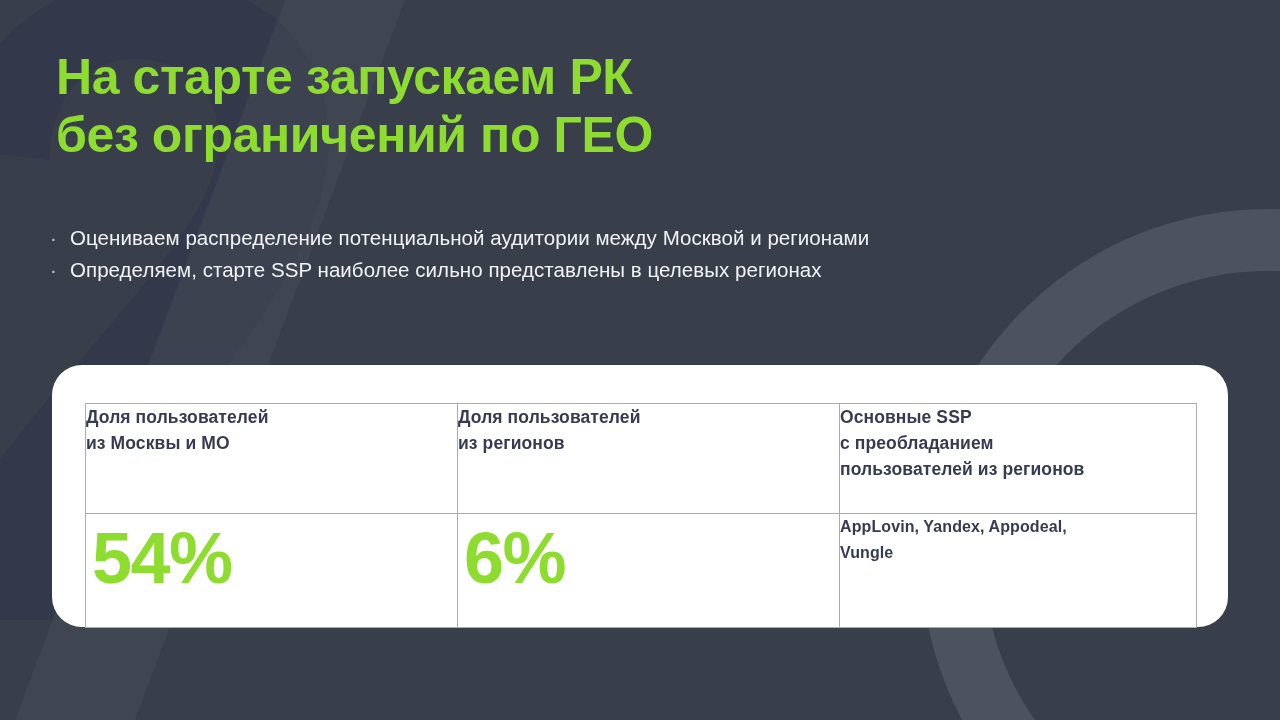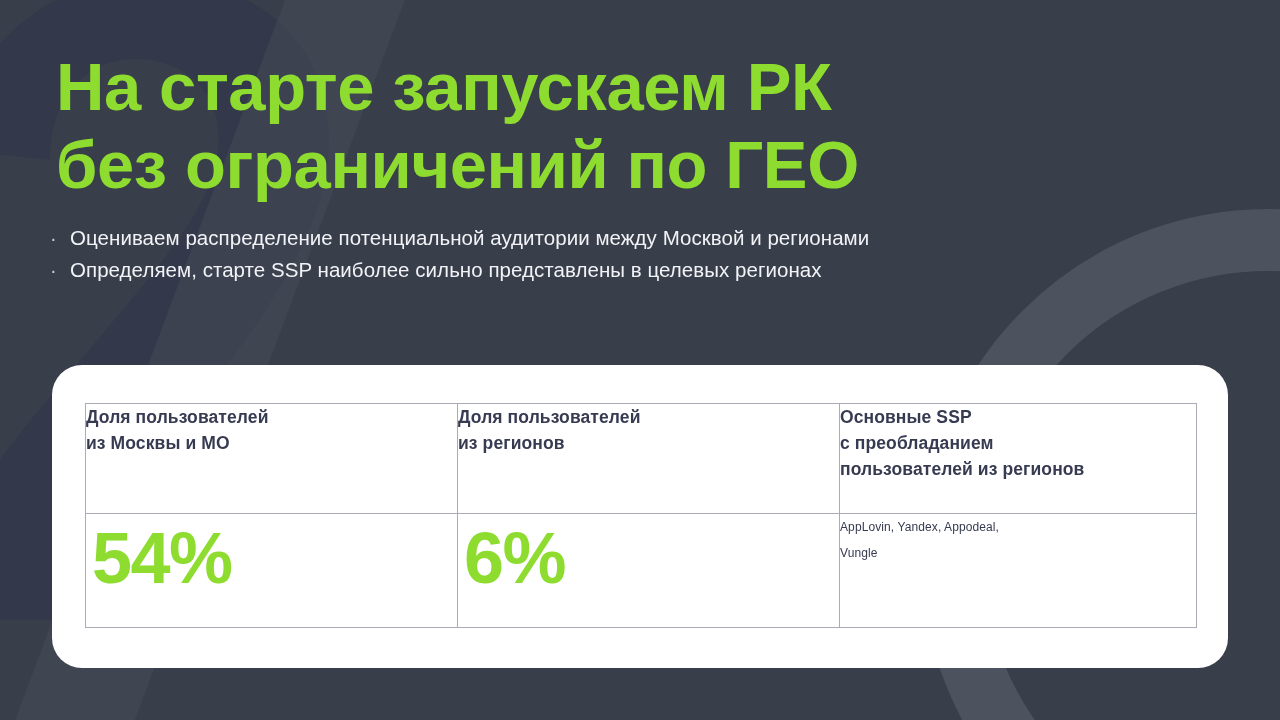--- a/index.html
+++ b/index.html
@@ -35,21 +35,21 @@
     display: block;
   }
 
   
   .headline {
     position: absolute;
     left: 56px;
     top: 48px;
     width: 900px;
     color: #8EDC30;
-    font-size: 67px;
+    font-size: 50px;
     line-height: 1.16;
     font-weight: 700;
     letter-spacing: -0.4px;
     white-space: pre-line;
     margin: 0;
   }
 
   
   .bullets {
     position: absolute;
@@ -80,21 +80,21 @@
   .bullet-text {
     flex: 1 1 auto;
   }
 
   
   .card {
     position: absolute;
     left: 52px;
     top: 365px;
     width: 1176px;
-    height: 303px;
+    height: 262px;
     background: #FFFFFF;
     border-radius: 30px;
     box-sizing: border-box;
   }
 
   
   .stat-table {
     position: absolute;
     left: 33px;
     top: 38px;
@@ -145,23 +145,23 @@
     display: block;
   }
   .ssp-cell {
     height: 114px;
     box-sizing: border-box;
     padding: 0 14px;
     vertical-align: middle;
   }
   .ssp-text {
     color: #363B51;
-    font-size: 12px;
+    font-size: 16px;
     line-height: 26px;
-    font-weight: 400;
+    font-weight: 700;
     letter-spacing: 0.1px;
     white-space: pre-line;
     margin: 0;
   }
 </style>
 </head>
 <body>
 
 <div id="slide">
 

